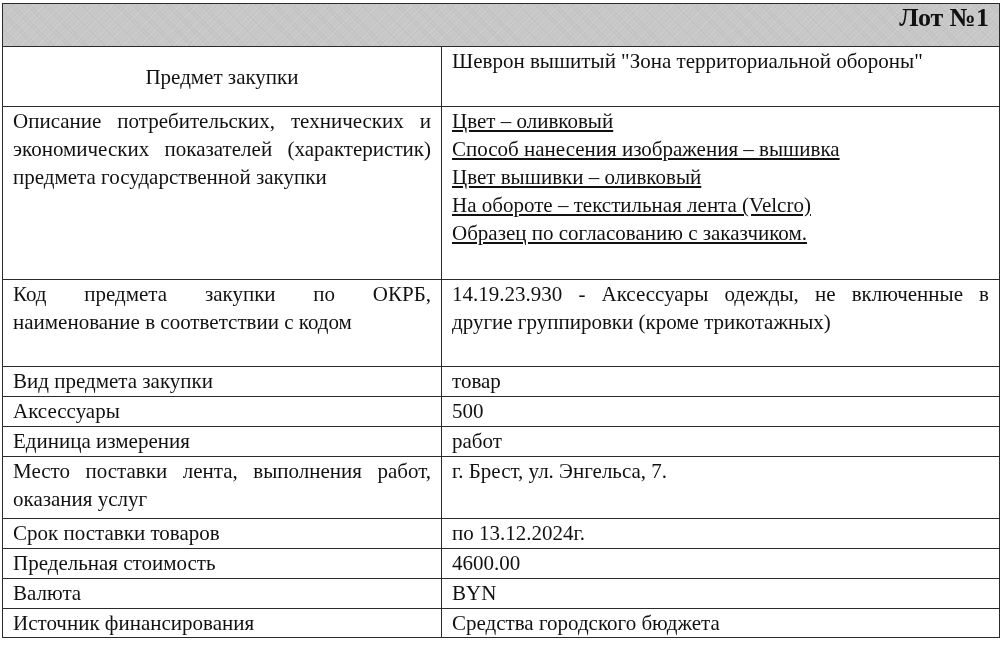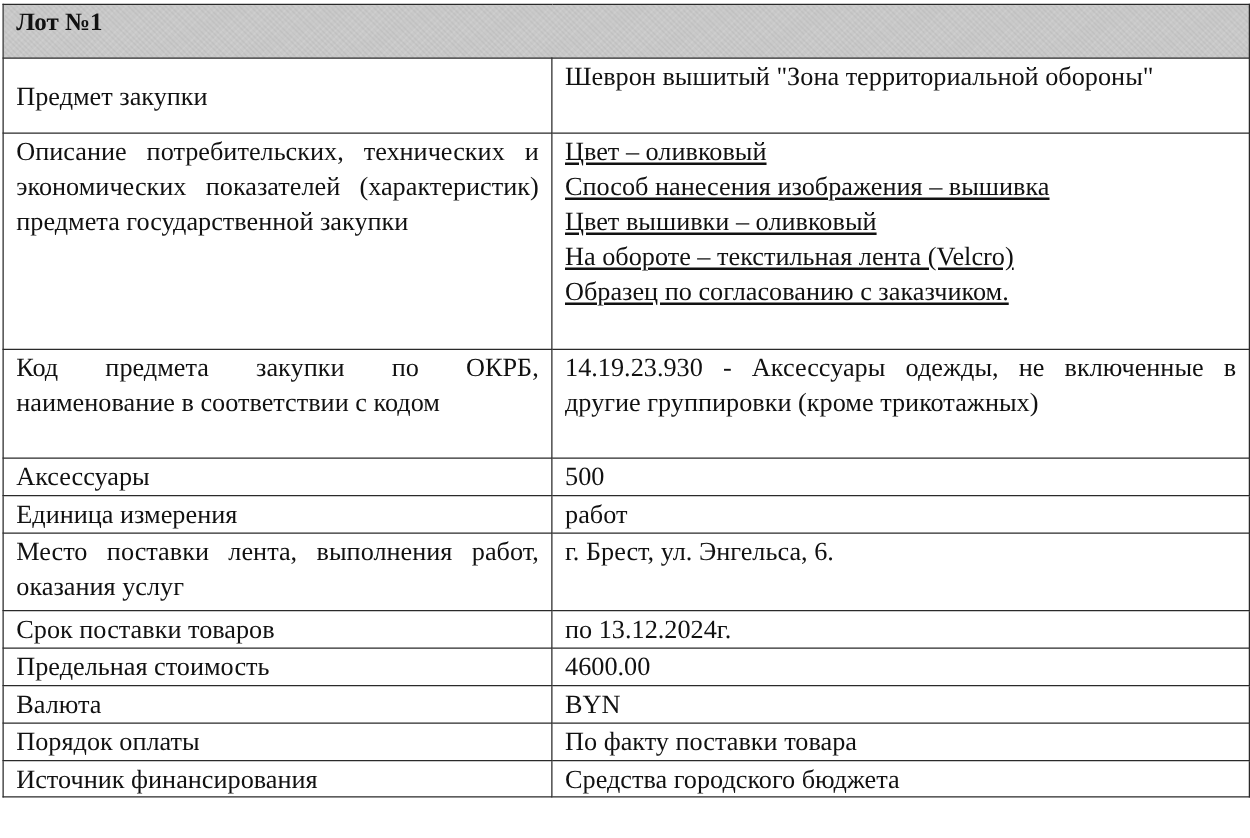--- a/index.html
+++ b/index.html
@@ -42,31 +42,31 @@
   table.lot col.c1 { width: 439px; }
   table.lot col.c2 { width: 558px; }
 
   th.lot-header {
     height: 42px;
     background-color: #c9c9c9;
     background-image:
       repeating-linear-gradient(45deg, rgba(0,0,0,0.05) 0 1px, transparent 1px 3px),
       repeating-linear-gradient(-45deg, rgba(255,255,255,0.12) 0 1px, transparent 1px 4px);
     font-weight: bold;
-    font-size: 20px;
-    text-align: left;
+    font-size: 26px;
+    text-align: right;
     vertical-align: middle;
     padding: 0;
   }
 
   .justify { text-align: justify; text-align-last: left; }
   .vcenter { vertical-align: middle !important; }
   .lines div { white-space: nowrap; text-decoration: underline; }
 
-  tr.r-subject td { height: 59px; }
+  tr.r-subject td { height: 59px; text-align: center; }
   tr.r-desc td { height: 172px; }
   tr.r-code td { height: 86px; }
   tr.r-single td { height: 29px; }
   tr.r-place td { height: 61px; }
   tr.r-last td { height: 27px; }
 
   td.lbl { padding-left: 9px; }
   td.val { padding-left: 11px; padding-right: 10px; }
 
   .desc-label { padding-top: 30px; }
@@ -100,55 +100,55 @@
           <div>На обороте – текстильная лента (Velcro)</div>
           <div>Образец по согласованию с заказчиком.</div>
         </td>
       </tr>
 
       <tr class="r-code">
         <td class="lbl justify code-label">Код предмета закупки по ОКРБ, наименование в соответствии с кодом</td>
         <td class="val justify">14.19.23.930 - Аксессуары одежды, не включенные в другие группировки (кроме трикотажных)</td>
       </tr>
 
+      <tr class="r-single">
+        <td class="lbl">Вид предмета закупки</td>
+        <td class="val">товар</td>
+      </tr>
 
       <tr class="r-single">
         <td class="lbl">Аксессуары</td>
         <td class="val">500</td>
       </tr>
 
       <tr class="r-single">
         <td class="lbl">Единица измерения</td>
         <td class="val">работ</td>
       </tr>
 
       <tr class="r-place">
         <td class="lbl justify">Место поставки лента, выполнения работ, оказания услуг</td>
-        <td class="val">г. Брест, ул. Энгельса, 6.</td>
+        <td class="val">г. Брест, ул. Энгельса, 7.</td>
       </tr>
 
       <tr class="r-single">
         <td class="lbl">Срок поставки товаров</td>
         <td class="val">по 13.12.2024г.</td>
       </tr>
 
       <tr class="r-single">
         <td class="lbl">Предельная стоимость</td>
         <td class="val">4600.00</td>
       </tr>
 
       <tr class="r-single">
         <td class="lbl">Валюта</td>
         <td class="val">BYN</td>
       </tr>
 
-      <tr class="r-single">
-        <td class="lbl">Порядок оплаты</td>
-        <td class="val">По факту поставки товара</td>
-      </tr>
 
       <tr class="r-last">
         <td class="lbl">Источник финансирования</td>
         <td class="val">Средства городского бюджета</td>
       </tr>
     </tbody>
   </table>
 </div>
 
 </body></html>

